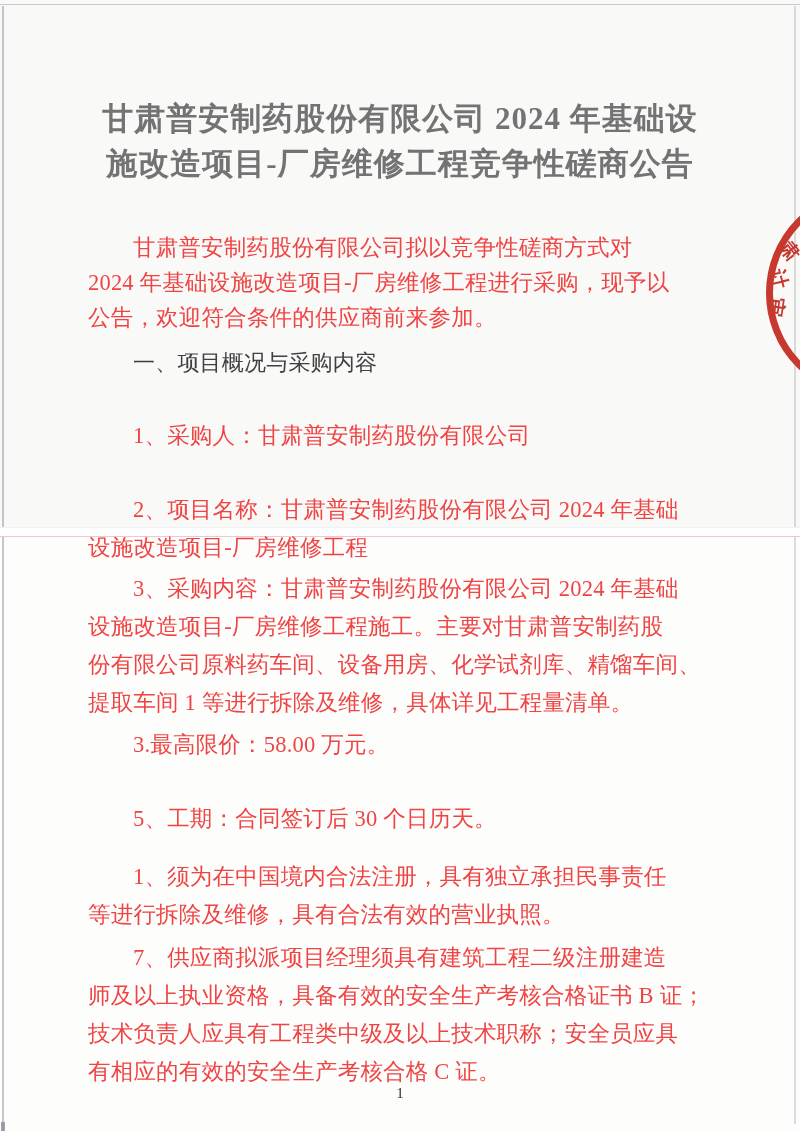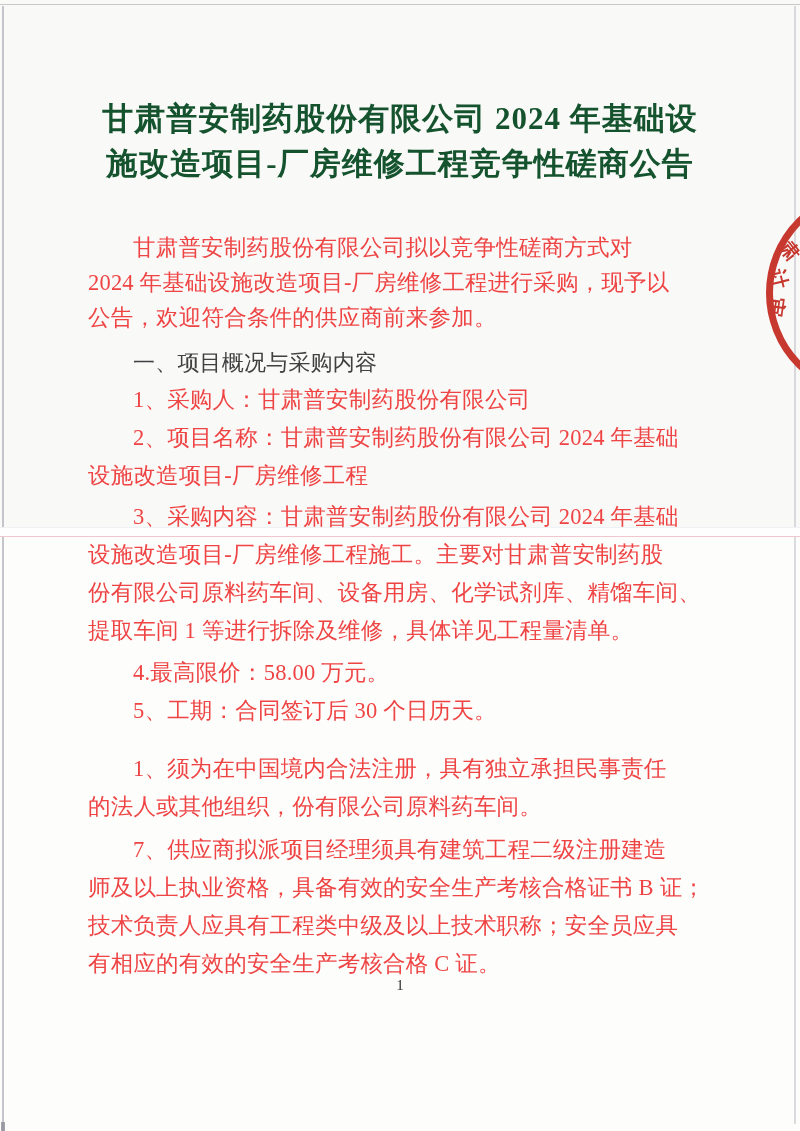--- a/index.html
+++ b/index.html
@@ -43,29 +43,29 @@
   }
   .stamp-char.c0 { left:780px; top:238px; transform:rotate(52deg); }
   .stamp-char.c1 { left:769px; top:266px; transform:rotate(76deg); }
   .stamp-char.c2 { left:766px; top:294px; transform:rotate(98deg); }
   
   .content { position:absolute; left:88px; top:0; width:624px; }
   .title { margin-top:96px; text-align:center; }
   .title-line {
     height:45px; line-height:45px;
     font-size:31px; font-weight:700; letter-spacing:1px;
-    color:#14532d; white-space:nowrap;
+    color:#737373; white-space:nowrap;
   }
   .line {
     height:38px; line-height:38px;
     font-size:22.5px; letter-spacing:.2px;
     white-space:nowrap; color:#ef4444;
   }
   .lh35 { height:35px; line-height:35px; }
-  .ind  { padding-left:45px; }
+  .ind  { padding-left:45px;margin-top:36px; }
   .hline {
     font-family:"Liberation Sans","DejaVu Sans",sans-serif;
     font-weight:400; font-size:22px; height:36px; line-height:36px;
     color:#404040;
   }
   .mt44 { margin-top:44px; }
   .mt10 { margin-top:10px; }
   .mt3  { margin-top:3px; }
   .mt4  { margin-top:4px; }
   .mt5  { margin-top:5px; }
@@ -104,26 +104,26 @@
   <div class="line hline ind mt10">一、项目概况与采购内容</div>
   <div class="line ind">1、采购人：甘肃普安制药股份有限公司</div>
   <div class="line ind">2、项目名称：甘肃普安制药股份有限公司 2024 年基础</div>
   <div class="line">设施改造项目-厂房维修工程</div>
 
   <div class="line ind mt3">3、采购内容：甘肃普安制药股份有限公司 2024 年基础</div>
   <div class="line">设施改造项目-厂房维修工程施工。主要对甘肃普安制药股</div>
   <div class="line">份有限公司原料药车间、设备用房、化学试剂库、精馏车间、</div>
   <div class="line">提取车间 1 等进行拆除及维修，具体详见工程量清单。</div>
 
-  <div class="line ind mt4">4.最高限价：58.00 万元。</div>
+  <div class="line ind mt4">3.最高限价：58.00 万元。</div>
   <div class="line ind">5、工期：合同签订后 30 个日历天。</div>
 
 
   <div class="line ind mt6">1、须为在中国境内合法注册，具有独立承担民事责任</div>
-  <div class="line">的法人或其他组织，份有限公司原料药车间。</div>
+  <div class="line">等进行拆除及维修，具有合法有效的营业执照。</div>
 
   <div class="line ind mt5">7、供应商拟派项目经理须具有建筑工程二级注册建造</div>
   <div class="line">师及以上执业资格，具备有效的安全生产考核合格证书 B 证；</div>
   <div class="line">技术负责人应具有工程类中级及以上技术职称；安全员应具</div>
   <div class="line">有相应的有效的安全生产考核合格 C 证。</div>
 
   <div class="pagenum">1</div>
 </div>
 
 </body></html>

